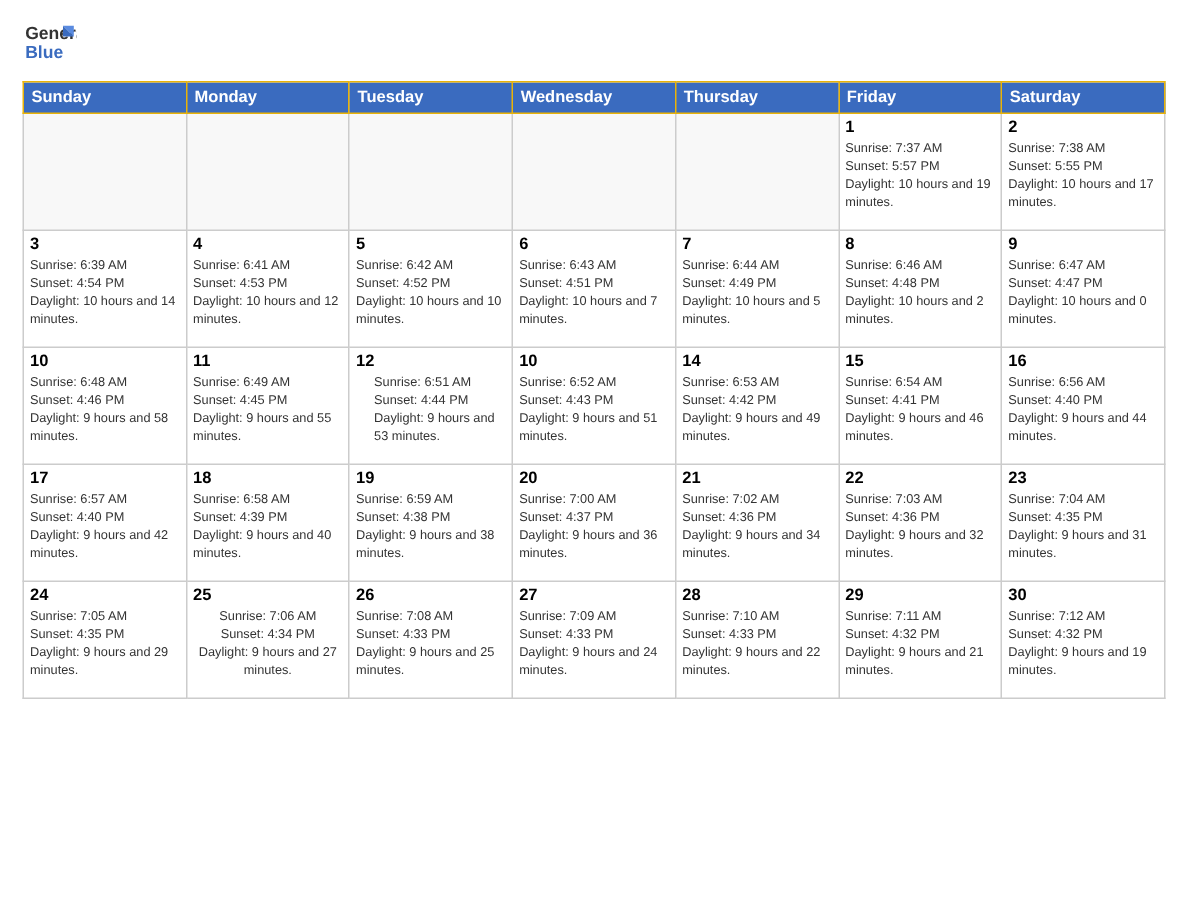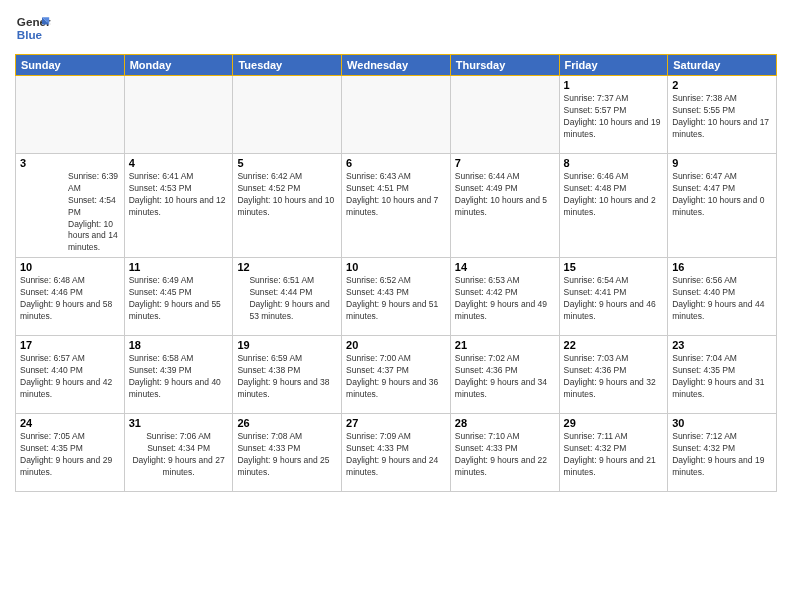--- a/index.html
+++ b/index.html
@@ -125,21 +125,21 @@
           <td>
             <span class="day-num">2</span>
             <div class="day-info" style="white-space: pre-line;">Sunrise: 7:38 AM
 Sunset: 5:55 PM
 Daylight: 10 hours and 17 minutes.</div>
           </td>
         </tr>
         <tr>
           <td>
             <span class="day-num">3</span>
-            <div class="day-info" style="white-space: pre-line; margin-left: 48px;">Sunrise: 6:39 AM
+            <div class="day-info" style="white-space: pre-line;">Sunrise: 6:39 AM
 Sunset: 4:54 PM
 Daylight: 10 hours and 14 minutes.</div>
           </td>
           <td>
             <span class="day-num">4</span>
             <div class="day-info" style="white-space: pre-line;">Sunrise: 6:41 AM
 Sunset: 4:53 PM
 Daylight: 10 hours and 12 minutes.</div>
           </td>
           <td>
@@ -262,21 +262,21 @@
           </td>
         </tr>
         <tr>
           <td>
             <span class="day-num">24</span>
             <div class="day-info" style="white-space: pre-line;">Sunrise: 7:05 AM
 Sunset: 4:35 PM
 Daylight: 9 hours and 29 minutes.</div>
           </td>
           <td>
-            <span class="day-num">31</span>
+            <span class="day-num">25</span>
             <div class="day-info" style="white-space: pre-line; text-align: center;">Sunrise: 7:06 AM
 Sunset: 4:34 PM
 Daylight: 9 hours and 27 minutes.</div>
           </td>
           <td>
             <span class="day-num">26</span>
             <div class="day-info" style="white-space: pre-line;">Sunrise: 7:08 AM
 Sunset: 4:33 PM
 Daylight: 9 hours and 25 minutes.</div>
           </td>

